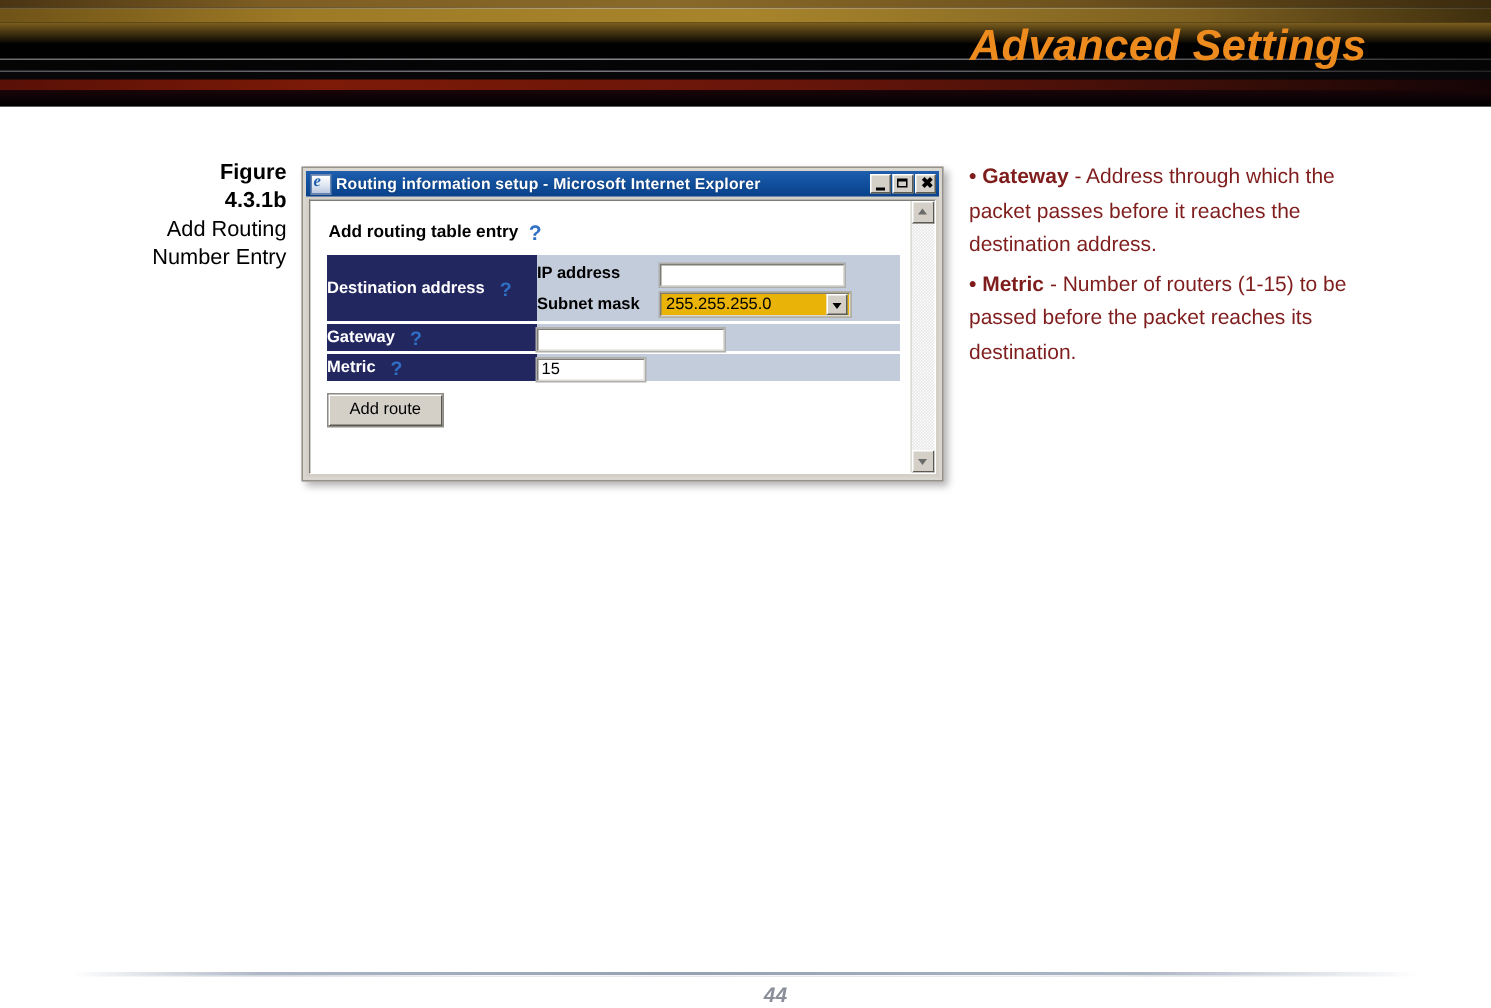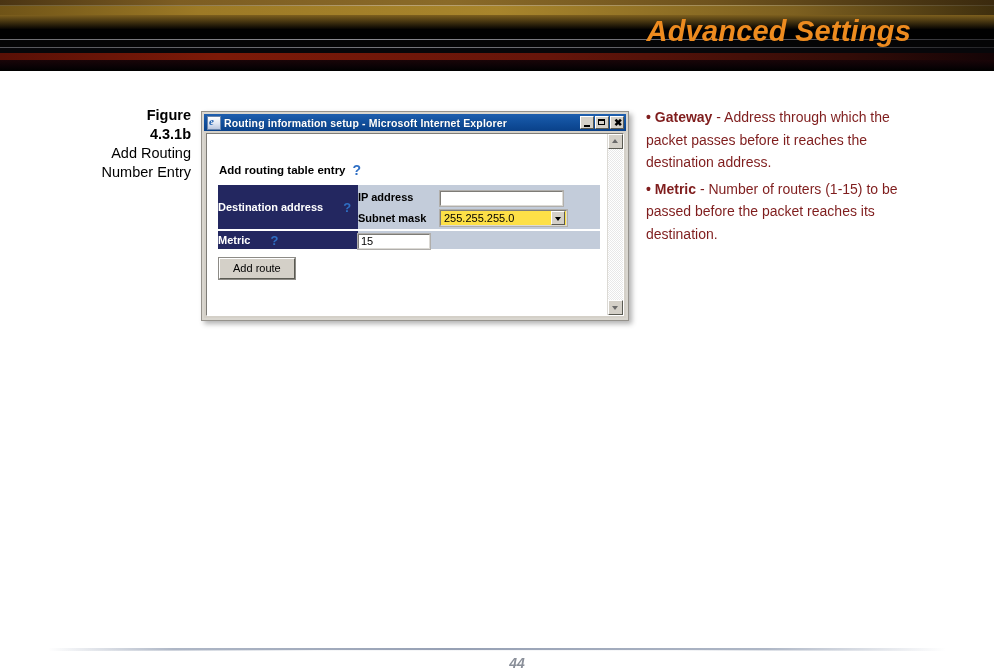--- a/index.html
+++ b/index.html
@@ -209,21 +209,21 @@
     background: #ffffff;
     padding: 14px 0 0 10px;
     box-sizing: border-box;
   }
 
   .section-title {
     font-family: "Liberation Sans", sans-serif;
     font-size: 11.5px;
     font-weight: bold;
     color: #000000;
-    margin: 15px 0 6px 2px;
+    margin: 0 0 6px 2px;
     display: flex;
     align-items: center;
     gap: 7px;
   }
   .q-mark {
     color: #2f6fc4;
     font-weight: bold;
     font-size: 14px;
     line-height: 1;
     font-family: "Liberation Sans", sans-serif;
@@ -243,21 +243,21 @@
     font-size: 11px;
     font-weight: bold;
     font-family: "Liberation Sans", sans-serif;
     width: 140px;
     padding: 6px 8px 6px 7px;
     white-space: nowrap;
   }
   .lbl-inner {
     display: flex;
     align-items: center;
-    gap: 20px;
+    gap: 10px;
   }
   .val-cell {
     background: #c3ccda;
     padding: 4px 6px 4px 8px;
   }
   .row-dest .lbl-cell { height: 44px; }
 
   .sub-grid {
     display: grid;
     grid-template-columns: 82px auto;
@@ -286,21 +286,21 @@
     padding: 0 2px;
     line-height: 14px;
   }
   .in-ip { width: 123px; }
   .in-gw { width: 125px; }
   .in-metric { width: 72px; }
 
   .select-box {
     width: 127px;
     height: 16px;
-    background: #fde047;
+    background: #eab308;
     border-top: 1px solid #7e7c77;
     border-left: 1px solid #7e7c77;
     border-right: 1px solid #dcdad5;
     border-bottom: 1px solid #dcdad5;
     outline: 1px solid #b0aeab;
     box-sizing: border-box;
     display: flex;
     align-items: center;
     justify-content: space-between;
     font-family: "Liberation Sans", sans-serif;
@@ -506,20 +506,31 @@
                 <span>
                   <span class="select-box">
                     <span>255.255.255.0</span>
                     <span class="select-arrow"></span>
                   </span>
                 </span>
               </div>
             </td>
           </tr>
 
+          <tr>
+            <td class="lbl-cell">
+              <span class="lbl-inner">
+                <span>Gateway</span>
+                <span class="q-mark q-mark-sm">?</span>
+              </span>
+            </td>
+            <td class="val-cell">
+              <input class="txt-input in-gw" type="text" value="" style="">
+            </td>
+          </tr>
 
           <tr>
             <td class="lbl-cell">
               <span class="lbl-inner">
                 <span>Metric</span>
                 <span class="q-mark q-mark-sm">?</span>
               </span>
             </td>
             <td class="val-cell">
               <input class="txt-input in-metric" type="text" value="15" style="">

